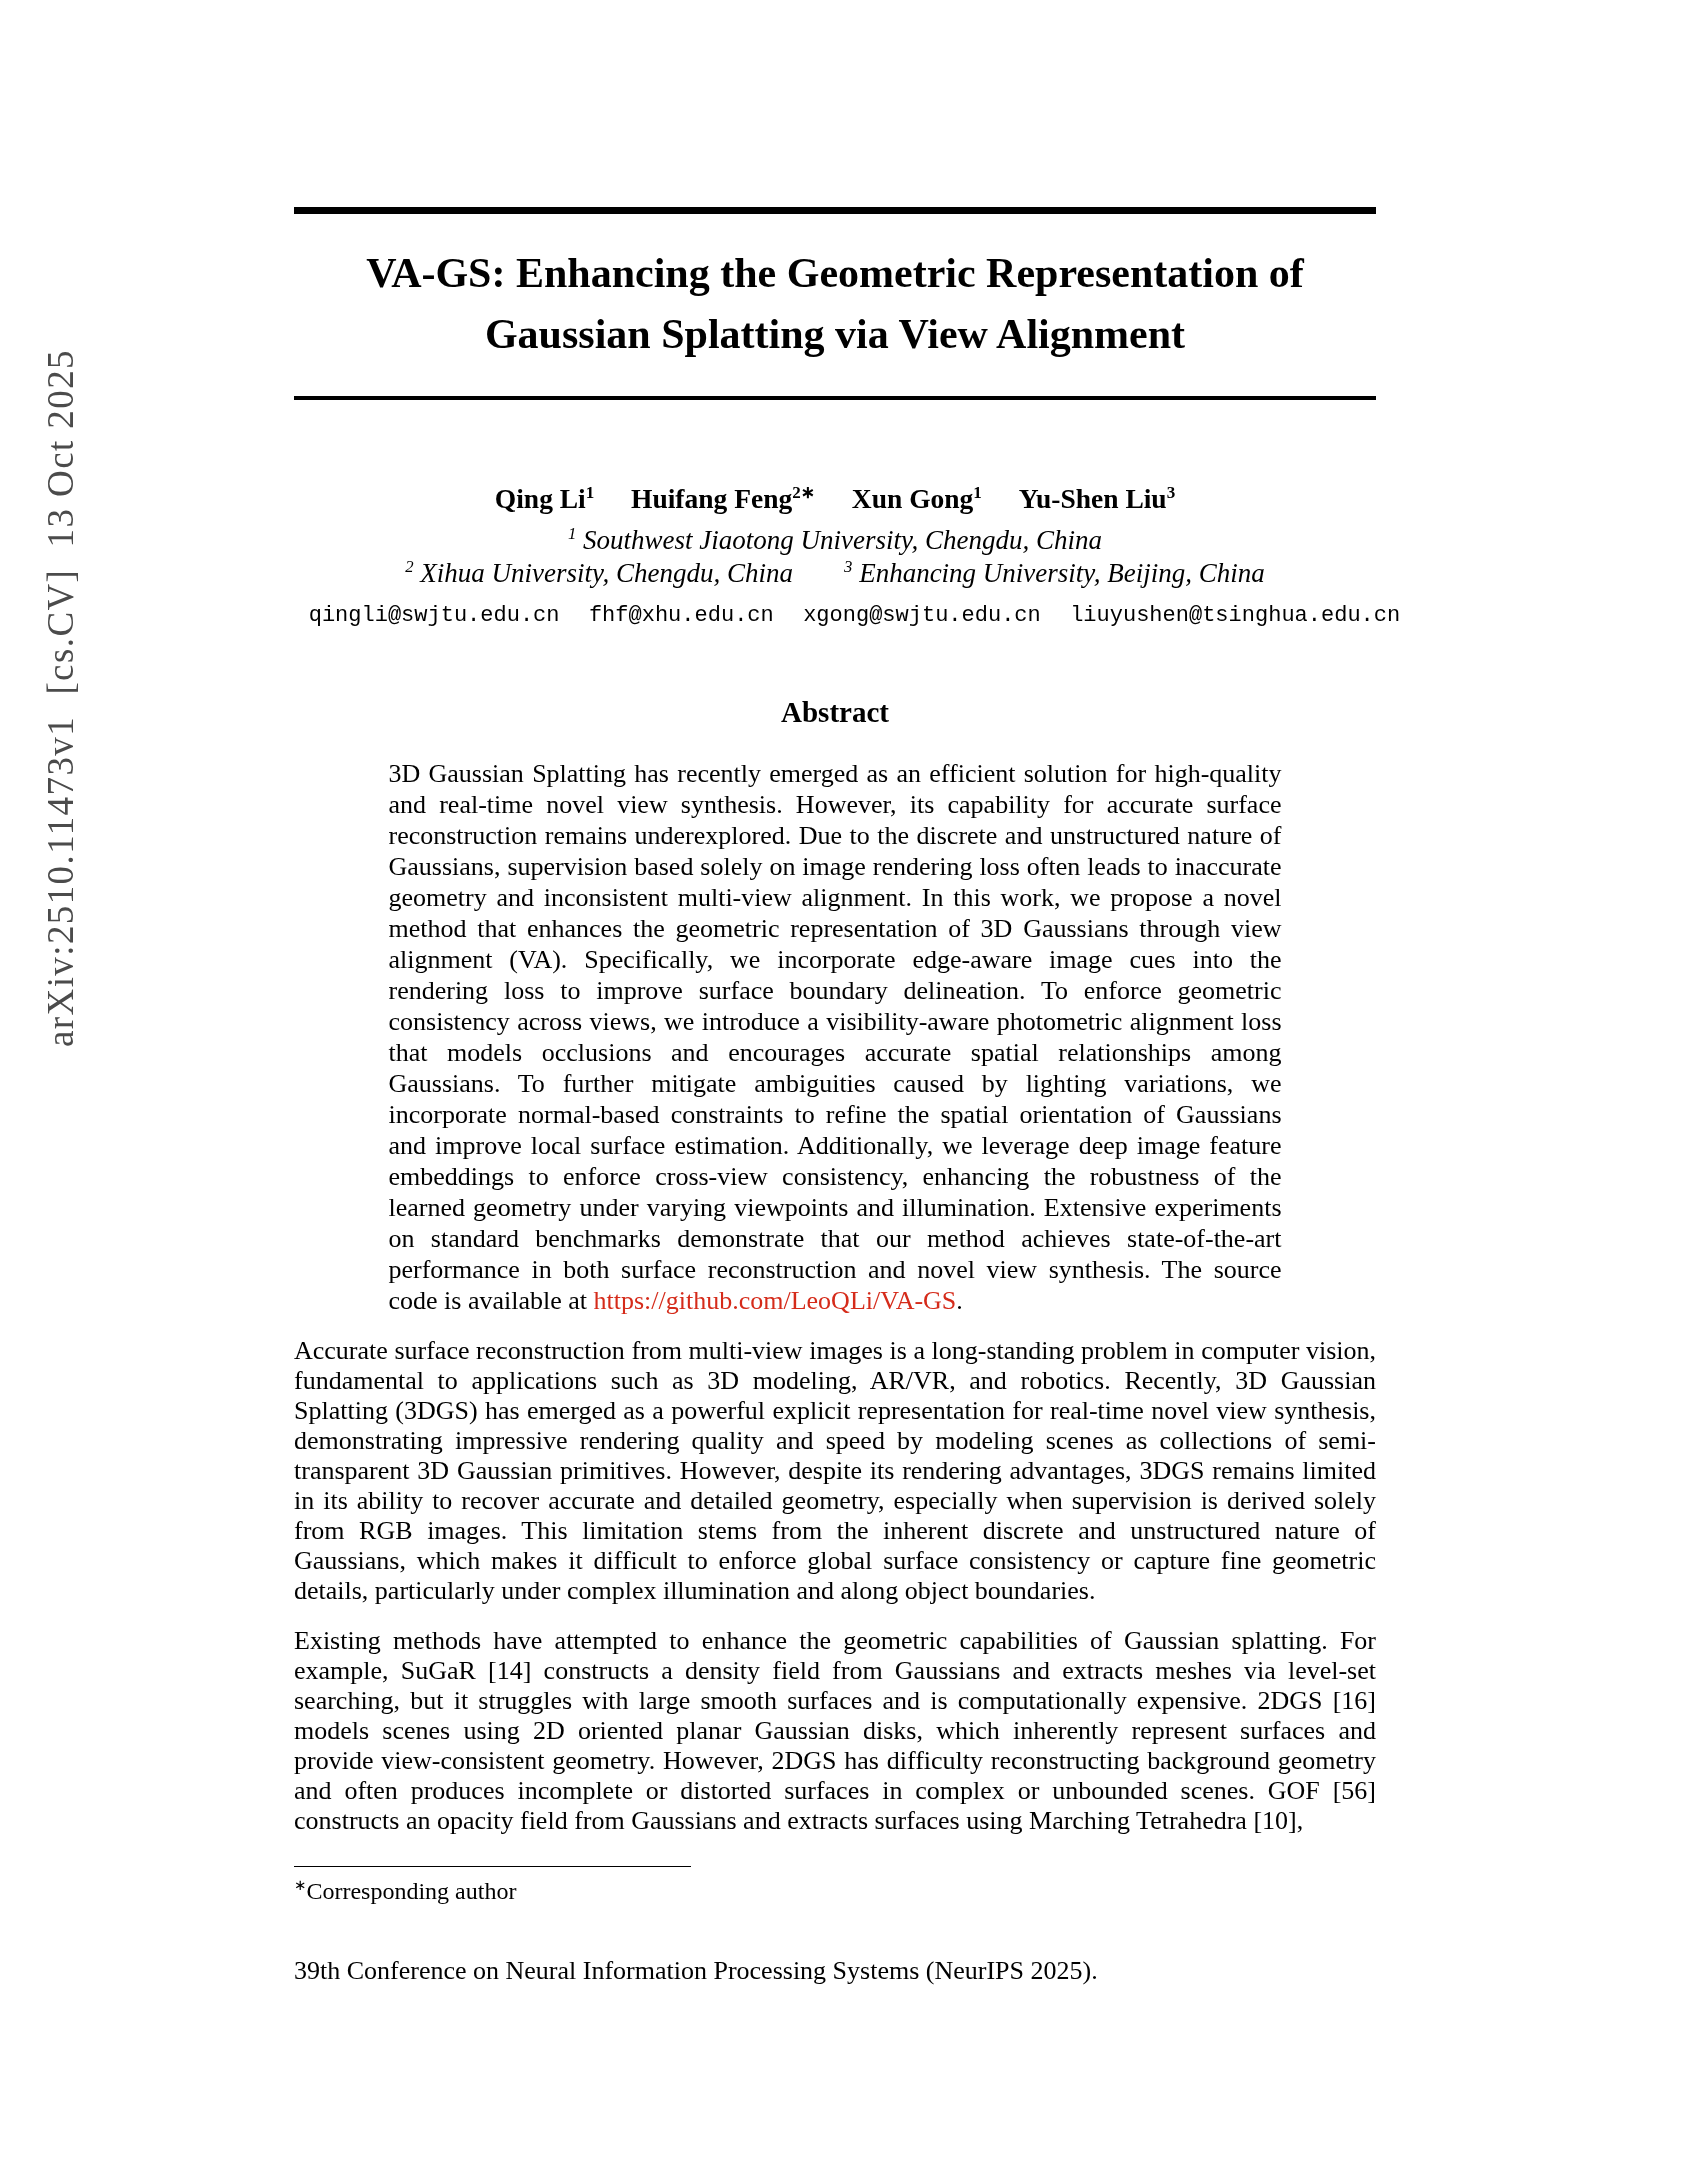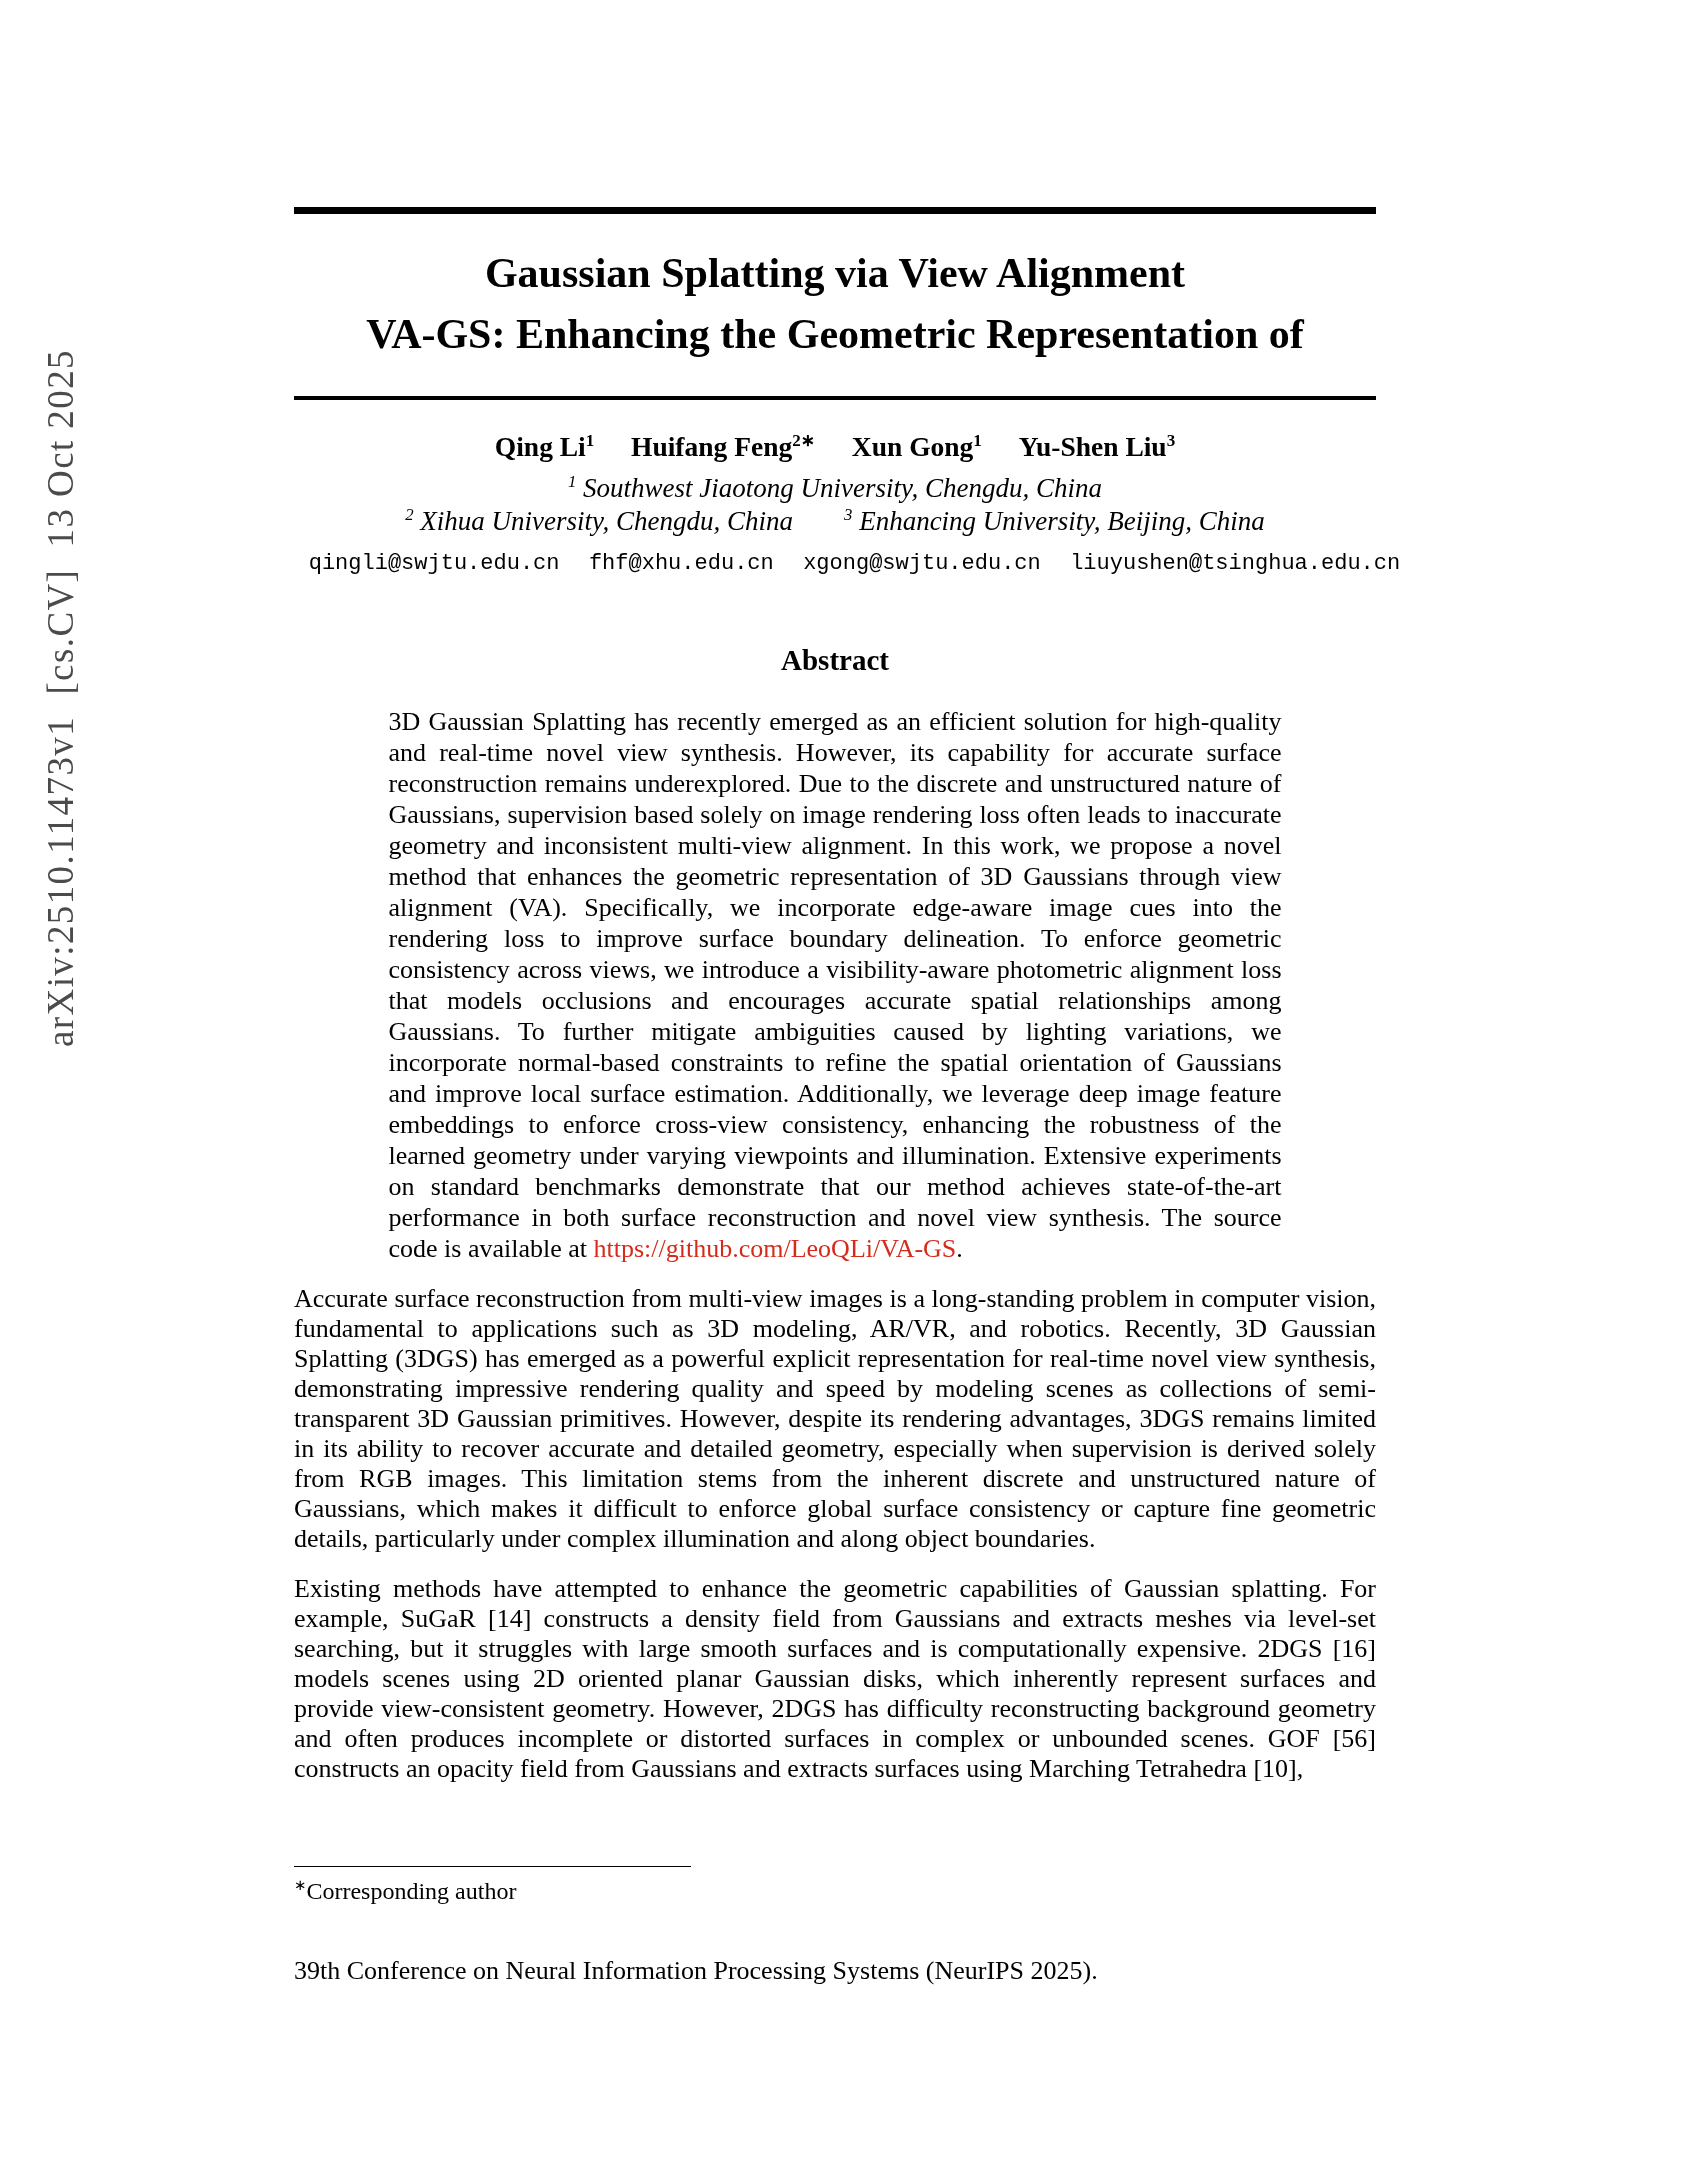--- a/index.html
+++ b/index.html
@@ -11,21 +11,21 @@
   
   .arxiv-stamp {
     position:absolute; left:39px; top:1047px;
     transform:rotate(-90deg); transform-origin:0 0;
     font-size:37px; color:#4b4b4b; white-space:pre; letter-spacing:1.4px;
   }
   .main { position:absolute; left:294px; top:0; width:1082px; }
   .rule-top   { height:7.3px; background:#000; margin-top:207px; }
   .rule-bottom{ height:3.7px; background:#000; margin-top:31px; }
   .title { margin-top:29px; text-align:center; font-weight:bold; font-size:42px; line-height:61px; }
-  .authors { margin-top:31px; text-align:center; font-size:27.5px; font-weight:bold; }
+  .authors { margin-top:83px; text-align:center; font-size:27.5px; font-weight:bold; }
   .author { margin:0 18.4px; white-space:nowrap; }
   sup { font-size:62%; vertical-align:super; line-height:0; }
   .affil { text-align:center; font-size:27px; line-height:33px;font-style:italic; }
   .affil-first { margin-top:9.2px; }
   .affil-gap { display:inline-block; width:51px; }
   .emails { margin-top:13px; text-align:right; font-family:"Liberation Mono", monospace; font-size:22px; white-space:nowrap; }
   .emails span { margin:0 14.7px; }
   .abstract { width:893px; margin:68px auto 0; }
   .abstract-heading { text-align:center; font-weight:bold; font-size:29px; }
   .abstract-body { margin-top:29px; font-size:26px; line-height:31px; text-align:justify; }
@@ -43,22 +43,22 @@
 
 <div class="page">
 
   <div class="arxiv-stamp">arXiv:2510.11473v1  [cs.CV]  13 Oct 2025</div>
 
   <div class="main">
 
     <div class="rule-top"></div>
 
     <h1 class="title">
+      <div>VA-GS: Enhancing the Geometric Representation of</div>
       <div>Gaussian Splatting via View Alignment</div>
-      <div>VA-GS: Enhancing the Geometric Representation of</div>
     </h1>
 
     <div class="rule-bottom"></div>
 
     <div class="authors">
       <span class="author"><span>Qing Li</span><sup>1</sup></span><span class="author"><span>Huifang Feng</span><sup>2∗</sup></span><span class="author"><span>Xun Gong</span><sup>1</sup></span><span class="author"><span>Yu-Shen Liu</span><sup>3</sup></span>
     </div>
 
     <div class="affil affil-first">
       <sup>1</sup> <span>Southwest Jiaotong University, Chengdu, China</span>

